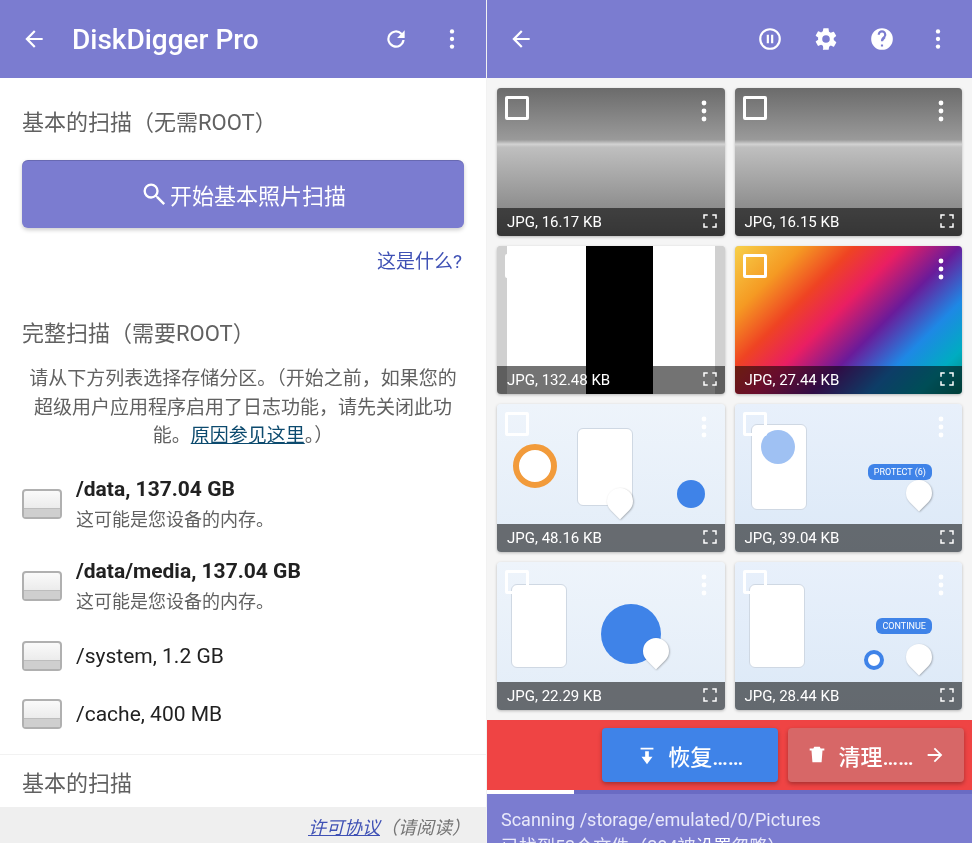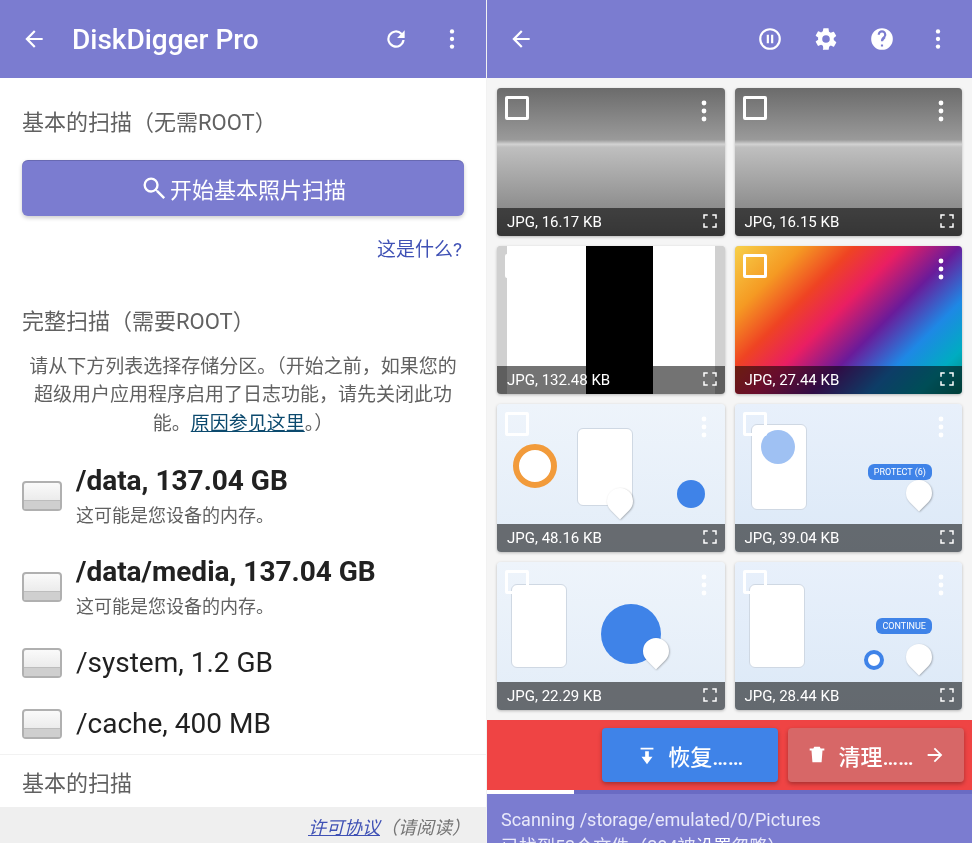--- a/index.html
+++ b/index.html
@@ -21,21 +21,21 @@
   .big-btn svg { width: 28px; height: 28px; fill: #fff; }
   .whatlink { color: #3F51B5; font-size: 19px; text-align: right; padding: 12px 24px 8px 0; cursor: pointer; }
   .hint { color: #616161; font-size: 19px; line-height: 1.5; text-align: center; padding: 8px 22px 6px 22px; }
   .hint a { color: #0c4a6e; text-decoration: underline; cursor: pointer; }
 
   .drives { padding: 6px 10px 0 10px; }
   .drive { display: flex; align-items: center; gap: 14px; padding: 14px 12px; cursor: pointer; }
   .drive .drv-icon { width: 40px; height: 30px; border-radius: 4px; border: 2px solid #B0B0B0; background: linear-gradient(#FAFAFA,#E4E4E4); position: relative; flex:0 0 auto; }
   .drive .drv-icon::after { content:""; position:absolute; left:0; right:0; bottom:0; height:8px; background:#CFCFCF; border-top:1px solid #BDBDBD; }
   .drv-texts { display:flex; flex-direction: column; gap: 4px; }
-  .drv-title { font-size: 28px; font-weight: 700; color: #212121; }
+  .drv-title { font-size: 21px; font-weight: 700; color: #212121; }
   .drv-sub { font-size: 18px; color: #616161; }
 
   .lbottom { margin-top: auto; padding: 10px 0 10px 22px; border-top: 1px solid rgba(0,0,0,0.05); }
   .lbottom .sec2 { font-size: 22px; color: #616161; }
   .license { text-align: right; color: #757575; font-size: 18px; padding: 6px 16px 4px 0; font-style: italic; background: #EFEFEF; }
   .license a { color: #3F51B5; text-decoration: underline; cursor: pointer; font-style: italic; }
 
   
   .rbody { flex: 1; position: relative; background: #F5F5F5; display: flex; flex-direction: column; }
   .grid { flex: 1; padding: 10px; display: grid; grid-template-columns: 1fr 1fr; gap: 10px; overflow: hidden; }

